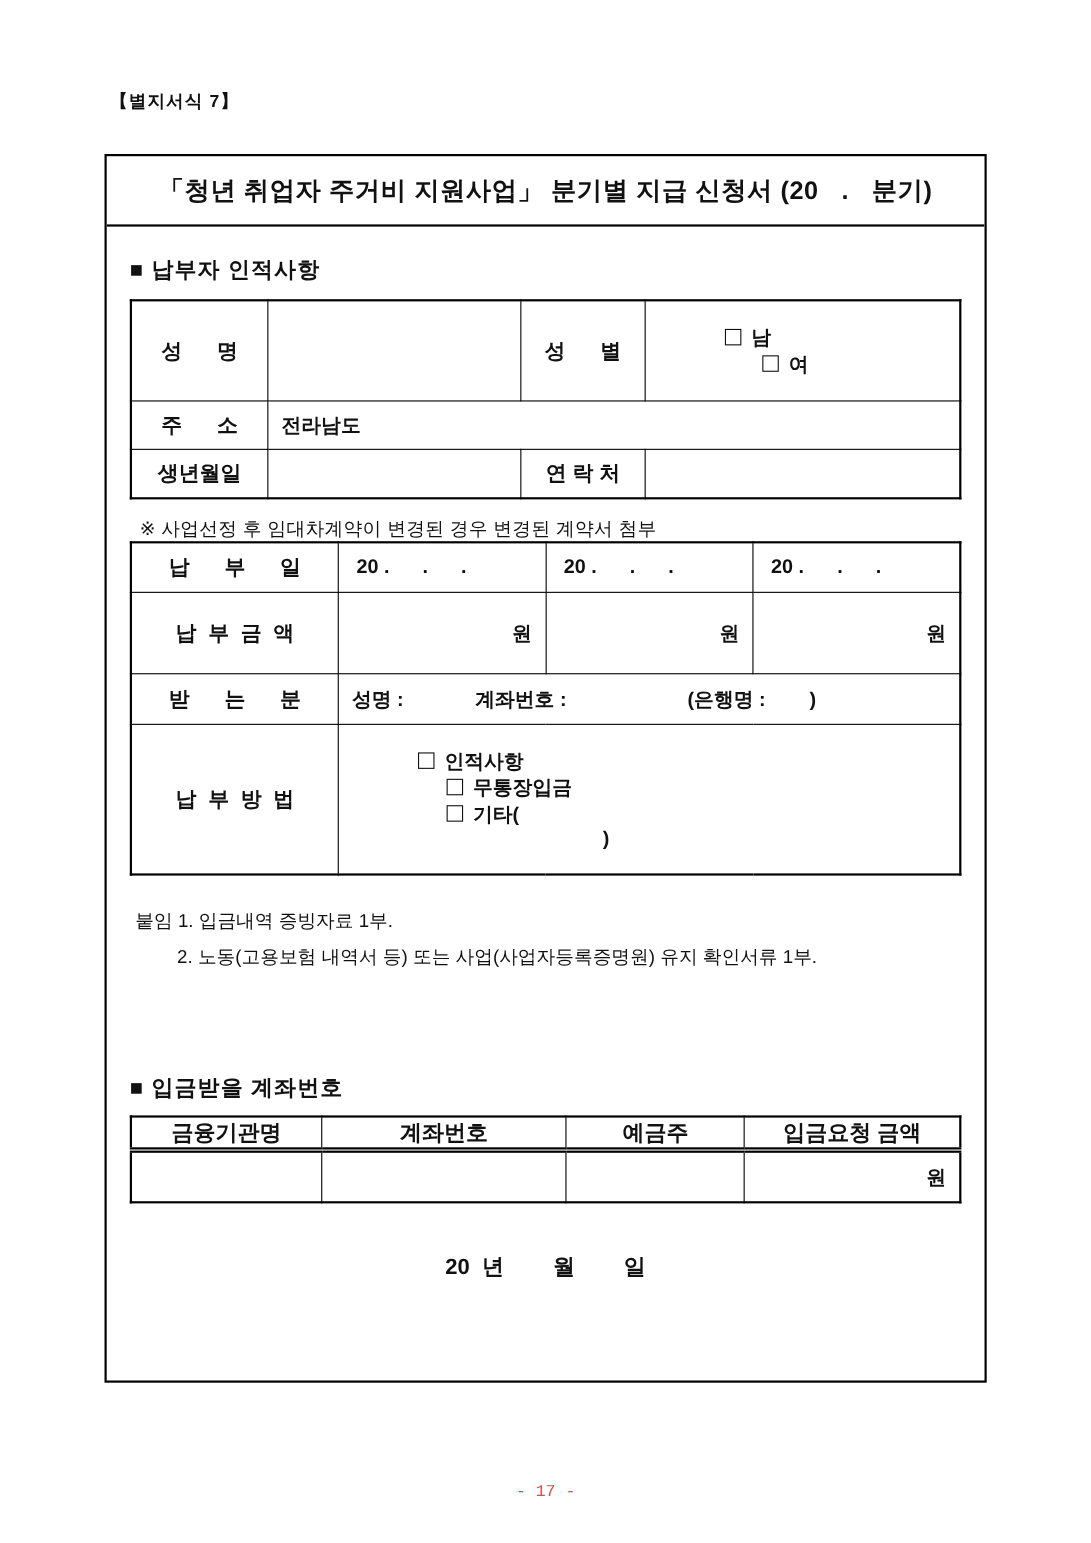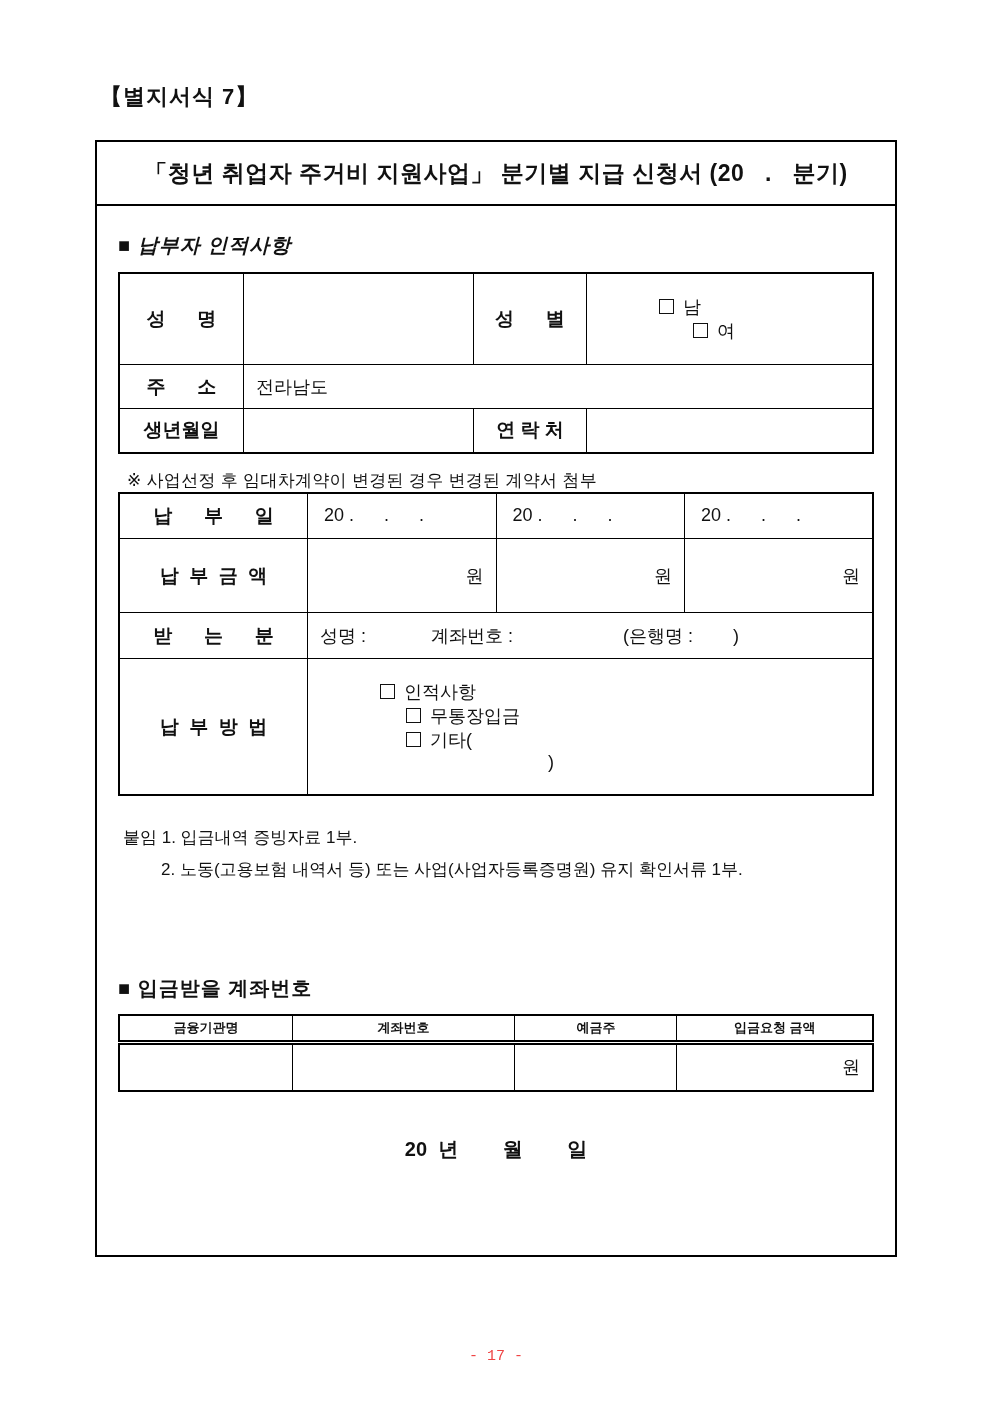--- a/index.html
+++ b/index.html
@@ -6,21 +6,21 @@
   html, body { width: 992px; height: 1403px; background: #ffffff; }
   body {
     font-family: "Liberation Sans", "DejaVu Sans", sans-serif;
     color: #111;
     position: relative;
   }
   .page { position: absolute; inset: 0; background: #fff; }
 
   .form-label {
     position: absolute; left: 100px; top: 82px;
-    font-size: 22px; font-weight: bold; letter-spacing: 1px;
+    font-size: 16px; font-weight: bold; letter-spacing: 1px;
   }
 
   .outer-box {
     position: absolute; left: 95px; top: 140px;
     width: 802px; height: 1117px;
     border: 2.5px solid #000;
     overflow: hidden;
   }
 
   .title {
@@ -30,47 +30,47 @@
     border-bottom: 2px solid #000;
     white-space: pre; letter-spacing: 0.5px;
   }
 
   .content { padding: 0 21px; }
 
   .section-heading {
     font-size: 20px; font-weight: bold;
     letter-spacing: 1px;
   }
-  .sh1 { margin-top: 26px; margin-bottom: 13px; font-style: italic; }
+  .sh1 { margin-top: 26px; margin-bottom: 13px; }
   .sh2 { margin-top: 48px; margin-bottom: 22px; }
   .sh3 { margin-top: 88px; margin-bottom: 12px; }
 
   table {
     width: 100%;
     border-collapse: collapse;
     table-layout: fixed;
     border: 2px solid #000;
   }
-  td, th { border: 1.8px solid #000; font-size: 18px; vertical-align: middle; }
+  td, th { border: 1.8px solid #000; font-size: 18px; vertical-align: middle; font-weight: bold; }
   td.lbl {
     font-weight: bold; text-align: center; white-space: pre;
     font-size: 19px;
   }
   td.val { padding-left: 12px; white-space: pre; }
   td.val-right { text-align: right; padding-right: 12px; }
 
   .t1 tr { height: 44px; margin-top: 28px; }
   .t2 .r1 { height: 46px; }
   .t2 .r2 { height: 74px; }
   .t2 .r3 { height: 46px; }
   .t2 .r4 { height: 46px; }
   .t2 td.date { padding-left: 16px; white-space: pre; }
 
   .t3 th {
-    height: 28px; font-size: 13px; font-weight: bold; 
+    height: 28px; font-size: 20px; font-weight: bold; 
     border-bottom: 5px double #000;
   }
   .t3 td { height: 48px; }
 
   .cb {
     display: inline-block; width: 15px; height: 15px;
     border: 1.8px solid #111; background: #fff;
     vertical-align: -1px; margin-right: 9px;
   }
   .cb-gap { margin-left: 34px; }

